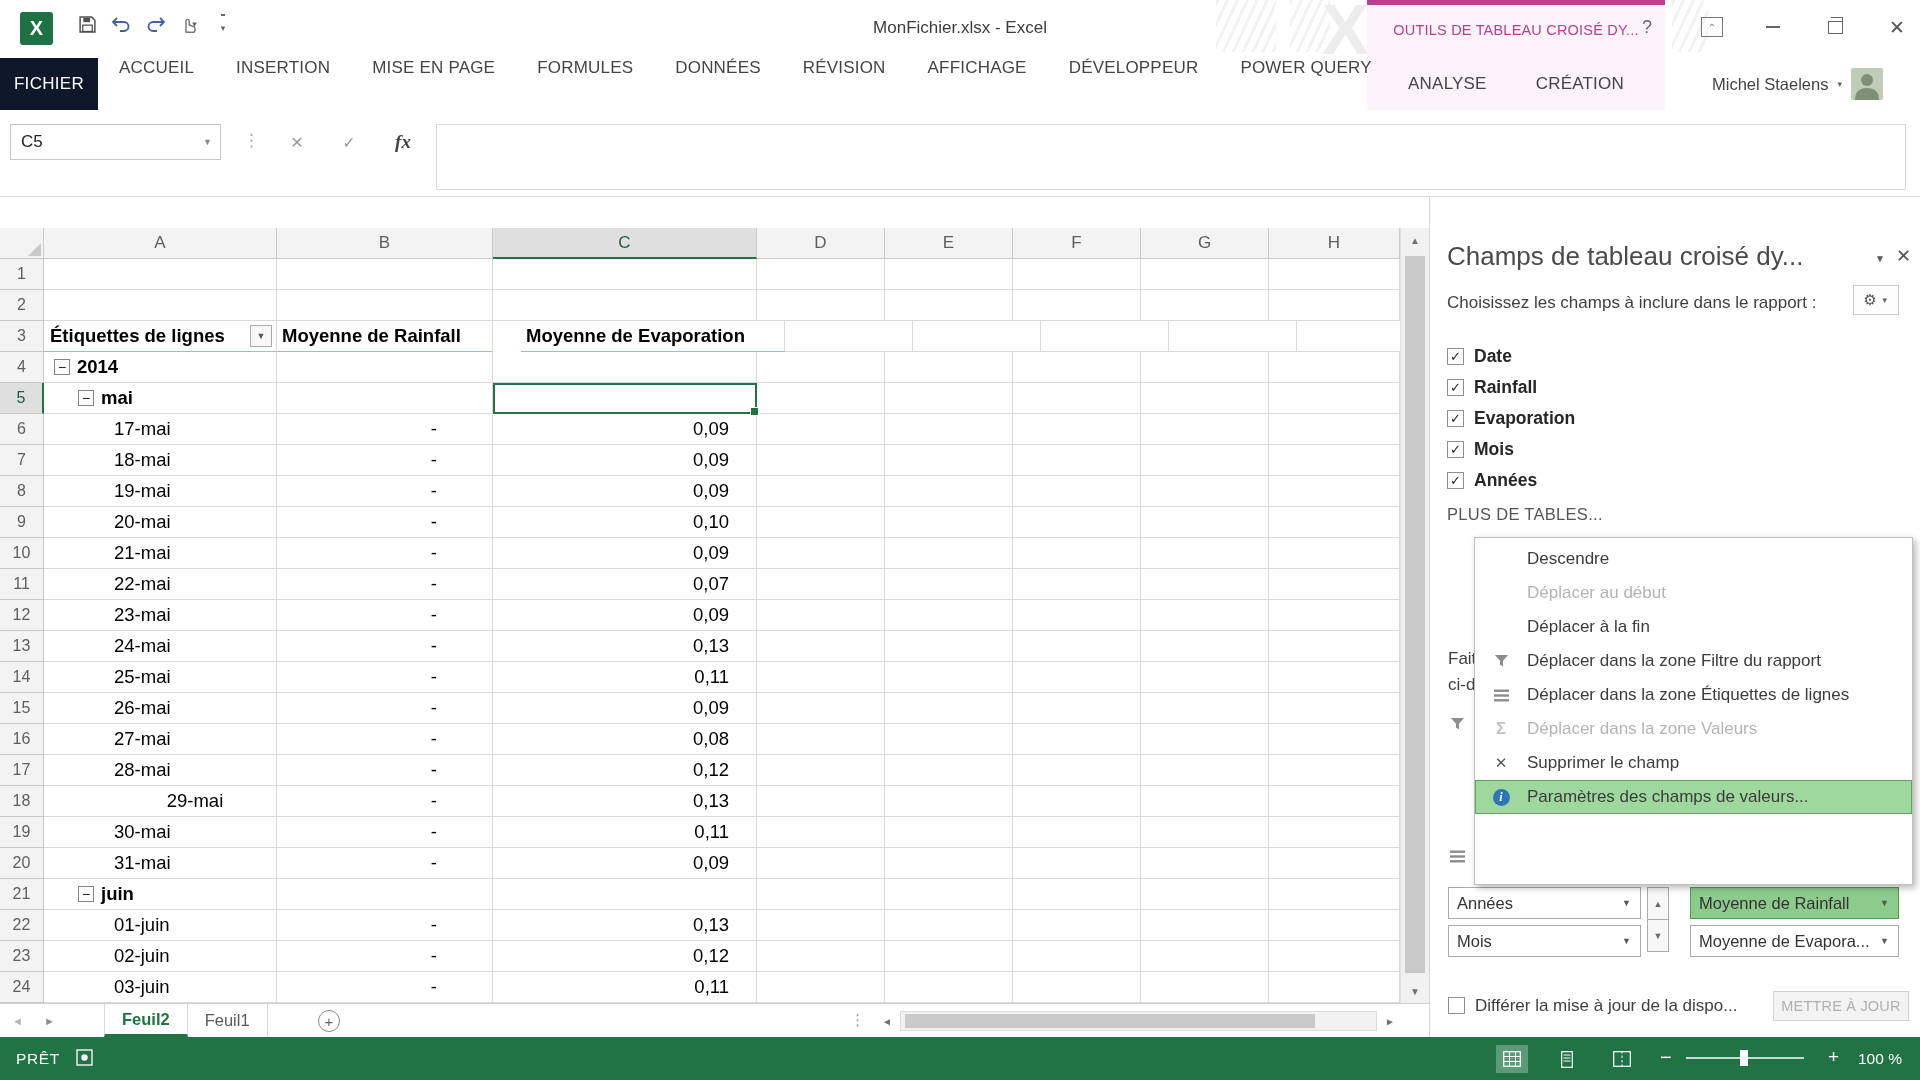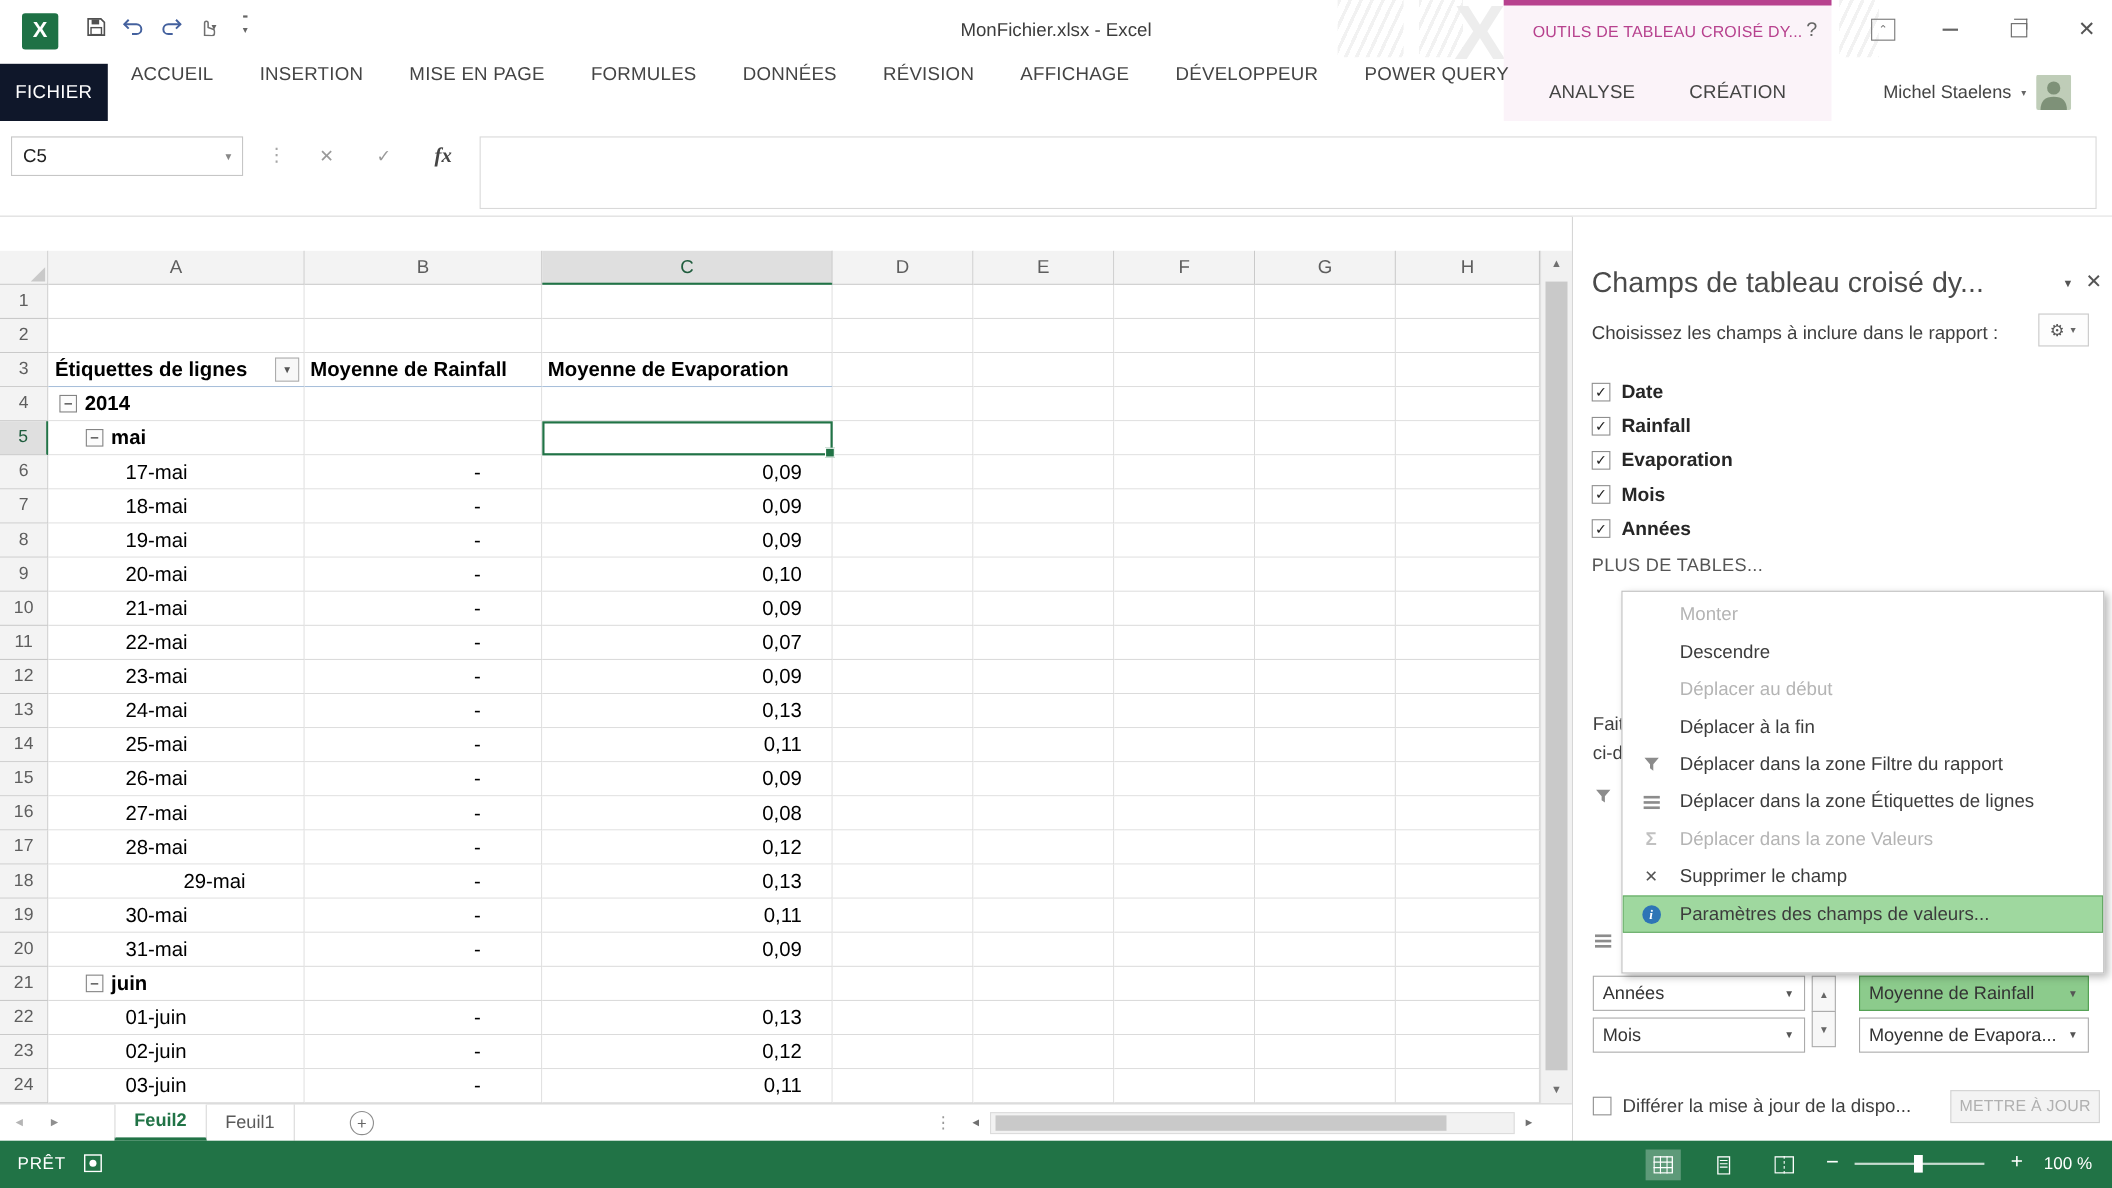--- a/index.html
+++ b/index.html
@@ -282,21 +282,21 @@
           <div class="cell" style="width: 128px;"></div>
           <div class="cell" style="width: 131px;"></div>
         </div>
         <div class="grow">
           <div class="rowhdr">3</div>
           <div class="cell a t-pivot-header pivothdr" style="width: 233px;">
             <span>Étiquettes de lignes</span>
             <span class="filter-btn">▼</span>
           </div>
           <div class="cell b t-pivot-header pivothdr" style="width: 216px;">Moyenne de Rainfall</div>
-          <div class="cell c t-pivot-header pivothdr" style="width: 264px;">Moyenne de Evaporation</div>
+          <div class="cell c t-pivot-header pivothdr" style="width: 264px; margin-left: 28px;">Moyenne de Evaporation</div>
           <div class="cell" style="width: 128px;"></div>
           <div class="cell" style="width: 128px;"></div>
           <div class="cell" style="width: 128px;"></div>
           <div class="cell" style="width: 128px;"></div>
           <div class="cell" style="width: 131px;"></div>
         </div>
         <div class="grow">
           <div class="rowhdr">4</div>
           <div class="cell a t-group-year" style="width: 233px;">
             <span class="collapse">−</span>
@@ -655,24 +655,20 @@
           <span class="tiny-caret">▼</span>
         </div>
       </div>
 
     <div class="defer-cb"></div>
     <div class="defer-label">Différer la mise à jour de la dispo...</div>
     <div class="update-btn">METTRE À JOUR</div>
   </div>
 
   <div class="menu" id="context-menu">
-      <div class="mitem disabled">
-        <span class="micon"></span>
-        <span class="mlabel">Monter</span>
-      </div>
       <div class="mitem">
         <span class="micon"></span>
         <span class="mlabel">Descendre</span>
       </div>
       <div class="mitem disabled">
         <span class="micon"></span>
         <span class="mlabel">Déplacer au début</span>
       </div>
       <div class="mitem">
         <span class="micon"></span>

